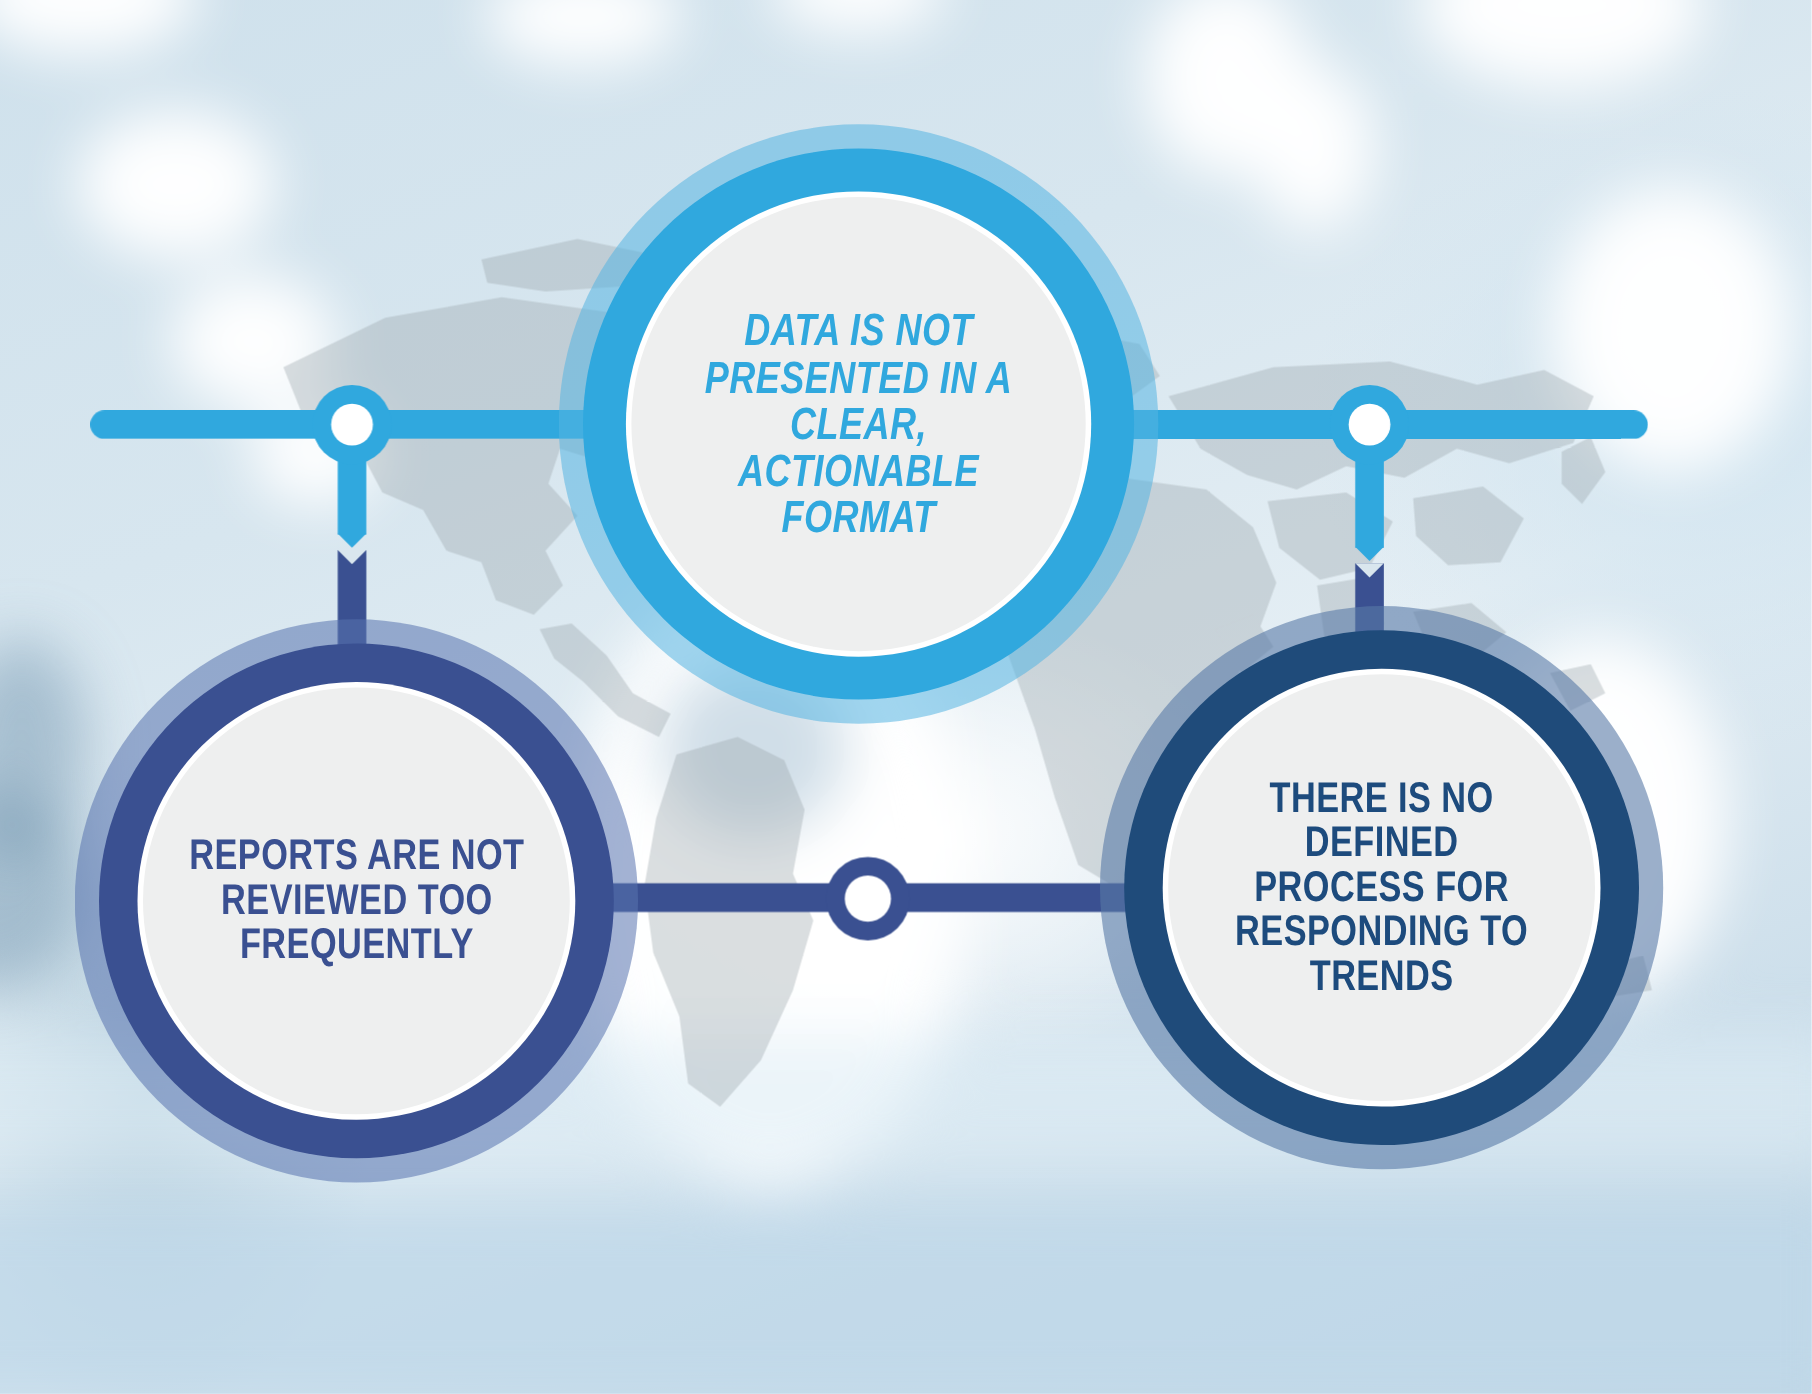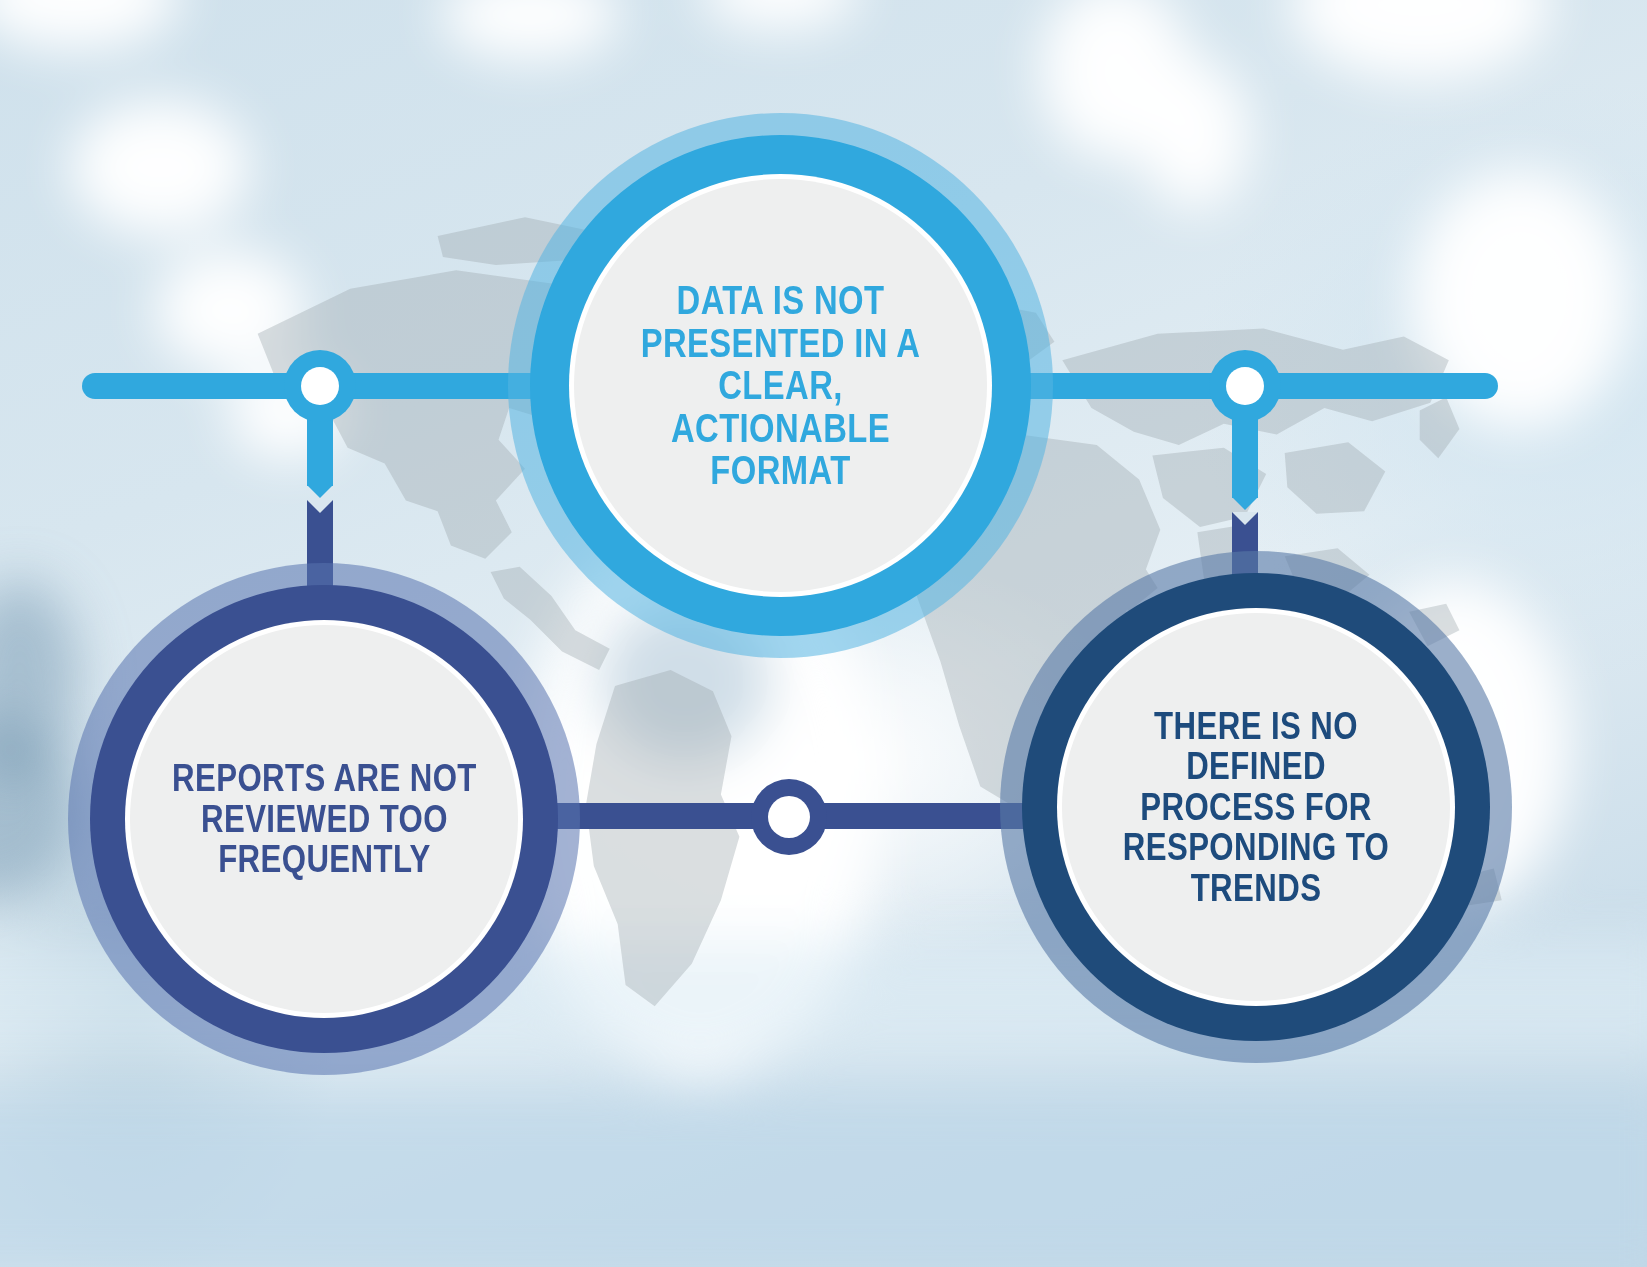--- a/index.html
+++ b/index.html
@@ -153,21 +153,21 @@
     font-family: "Liberation Sans", sans-serif;
     font-weight: 700;
     line-height: 1.04;
     letter-spacing: 0.5px;
     transform: scaleX(0.80);
     white-space: pre-line;
     text-transform: uppercase;
   }
 
   
-  #node-top { left: 508px; top: 113px; width: 545px; height: 545px; }
+  #node-top { left: 508px; top: 113px; width: 545px; height: 545px; font-style: italic; }
   #node-top .node-halo { background: rgba(86,181,226,0.55); }
   #node-top .node-ring { inset: 22px; background: #30a8de; }
   #node-top .node-core { inset: 66px; }
   #node-top .node-label { color: #30a8de; font-size: 41px; }
 
   
   #node-bl { left: 68px; top: 563px; width: 512px; height: 512px; }
   #node-bl .node-halo { background: rgba(88,114,174,0.55); }
   #node-bl .node-ring { inset: 22px; background: #3a5091; }
   #node-bl .node-core { inset: 62px; }

